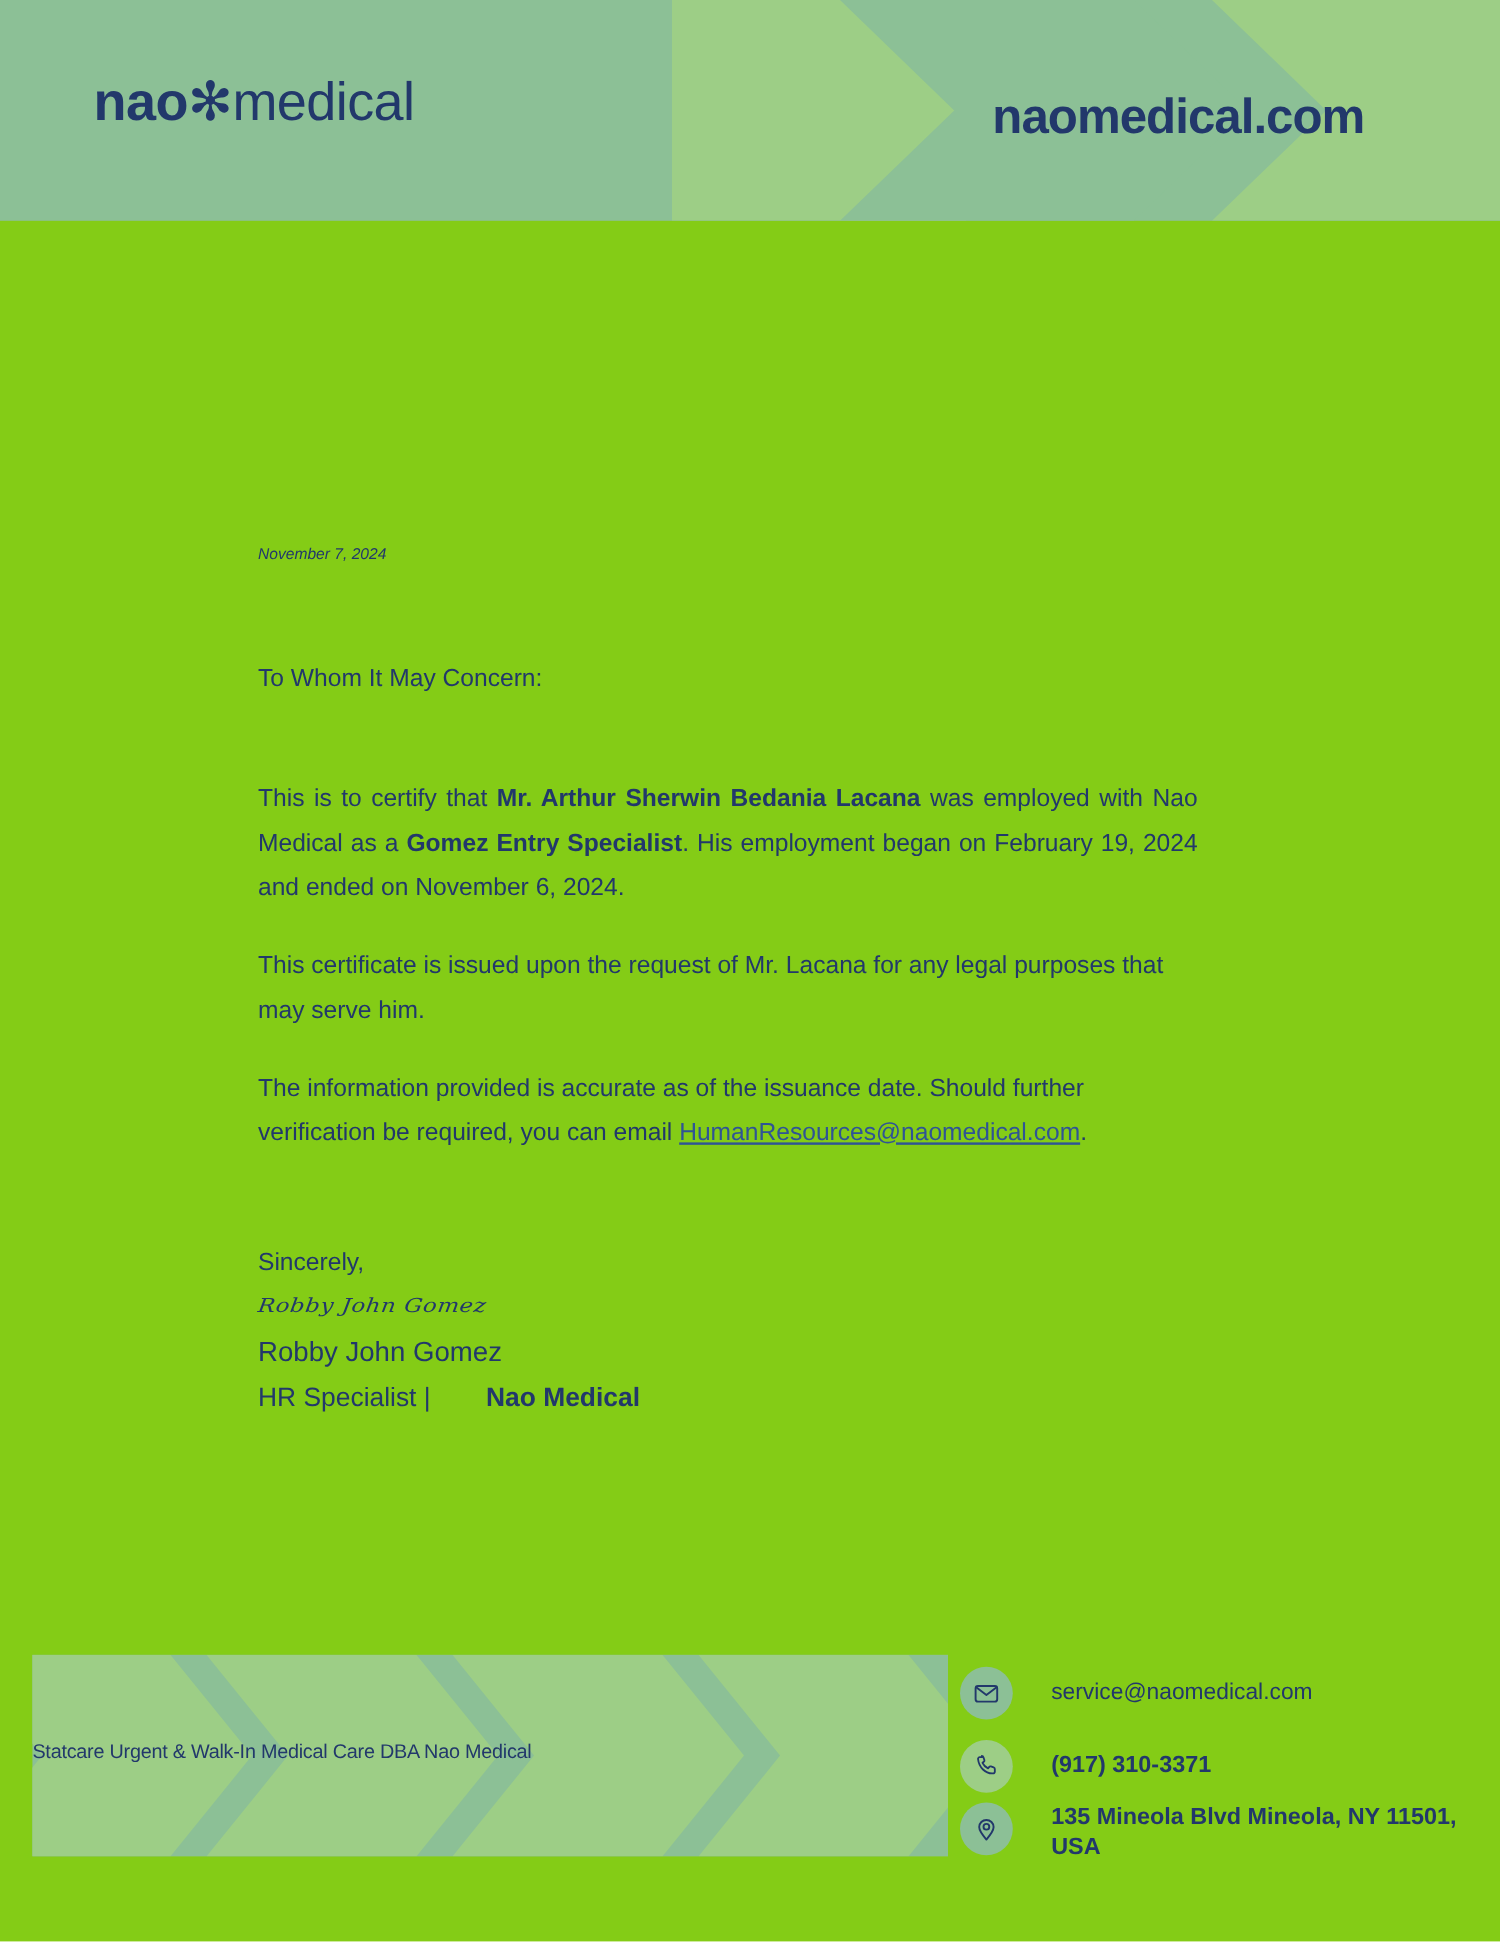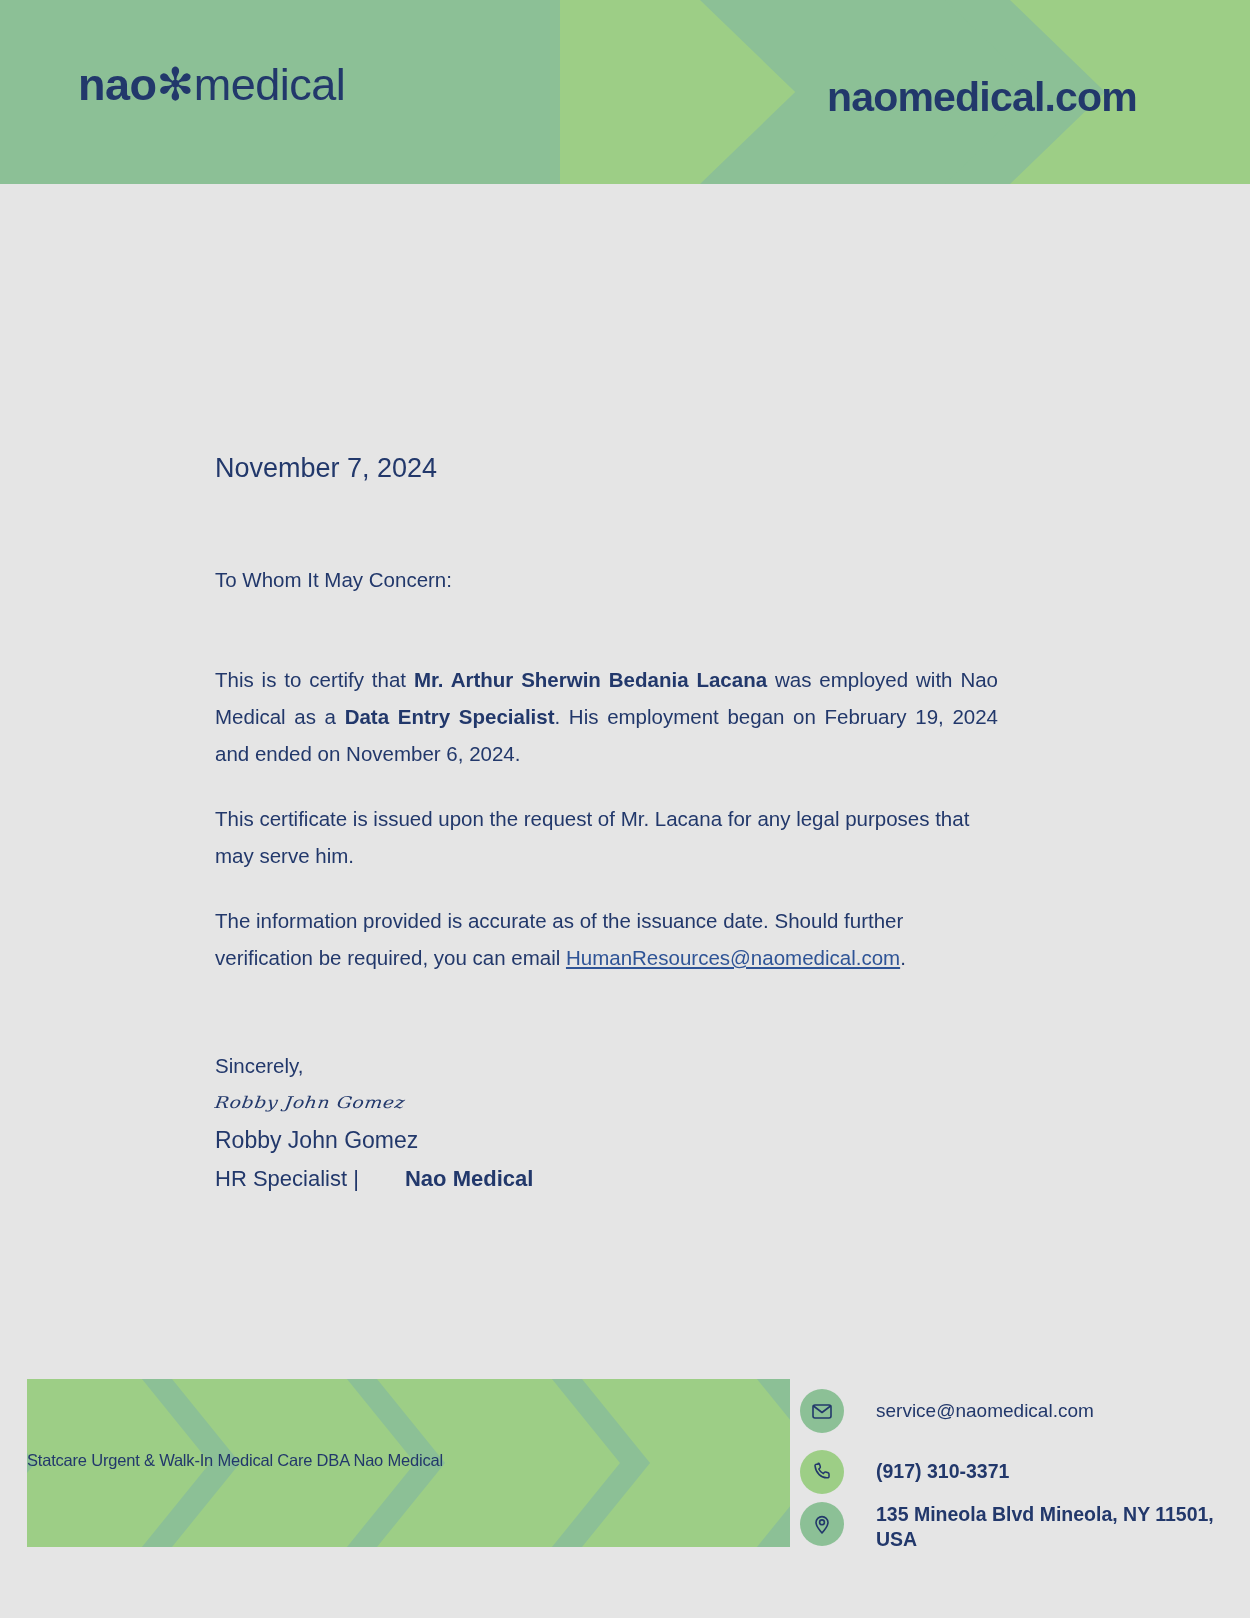--- a/index.html
+++ b/index.html
@@ -12,21 +12,21 @@
     height: 1618px;
     position: relative;
     overflow: hidden;
     font-family: "Liberation Sans", sans-serif;
     color: #22386b;
   }
 
   .page {
     position: absolute;
     inset: 0;
-    background: #e5e5e5;
+    background: #84cc16;
   }
 
   
   .header-band {
     position: absolute;
     left: 0;
     top: 0;
     width: 1250px;
     height: 184px;
     background: #8cc096;
@@ -90,23 +90,24 @@
   }
 
   .content {
     position: absolute;
     left: 215px;
     top: 455px;
     width: 783px;
   }
 
   .date-line {
-    font-size: 27px;
+    font-size: 13px;
     line-height: 1;
     margin: 0 0 0 0;
+    font-style: italic;
   }
 
   .salutation {
     font-size: 20.5px;
     line-height: 1;
     margin: 88px 0 0 0;
   }
 
   .para {
     font-size: 20.5px;
@@ -232,21 +233,21 @@
     <div class="site-url">naomedical.com</div>
   </div>
 
 
   <div class="content">
 
     <p class="date-line">November 7, 2024</p>
 
     <p class="salutation">To Whom It May Concern:</p>
 
-    <p class="para p1"><span>This is to certify that </span><b>Mr. Arthur Sherwin Bedania Lacana</b><span> was employed with Nao Medical as a </span><b>Data Entry Specialist</b><span>. His employment began on February 19, 2024 and ended on November 6, 2024.</span></p>
+    <p class="para p1"><span>This is to certify that </span><b>Mr. Arthur Sherwin Bedania Lacana</b><span> was employed with Nao Medical as a </span><b>Gomez Entry Specialist</b><span>. His employment began on February 19, 2024 and ended on November 6, 2024.</span></p>
 
     <p class="para p2">This certificate is issued upon the request of Mr. Lacana  for any legal purposes that may serve him.</p>
 
     <p class="para p3"><span>The information provided is accurate as of the issuance date. Should further verification be required, you can email </span><a class="link" href="#">HumanResources@naomedical.com</a><span>.</span></p>
 
     <div class="sign-block">
       <div class="sincerely">Sincerely,</div>
       <div class="signature">Robby John Gomez</div>
       <div class="signer-name">Robby John Gomez</div>
       <div class="signer-role"><span>HR Specialist | </span><b>Nao Medical</b></div>

